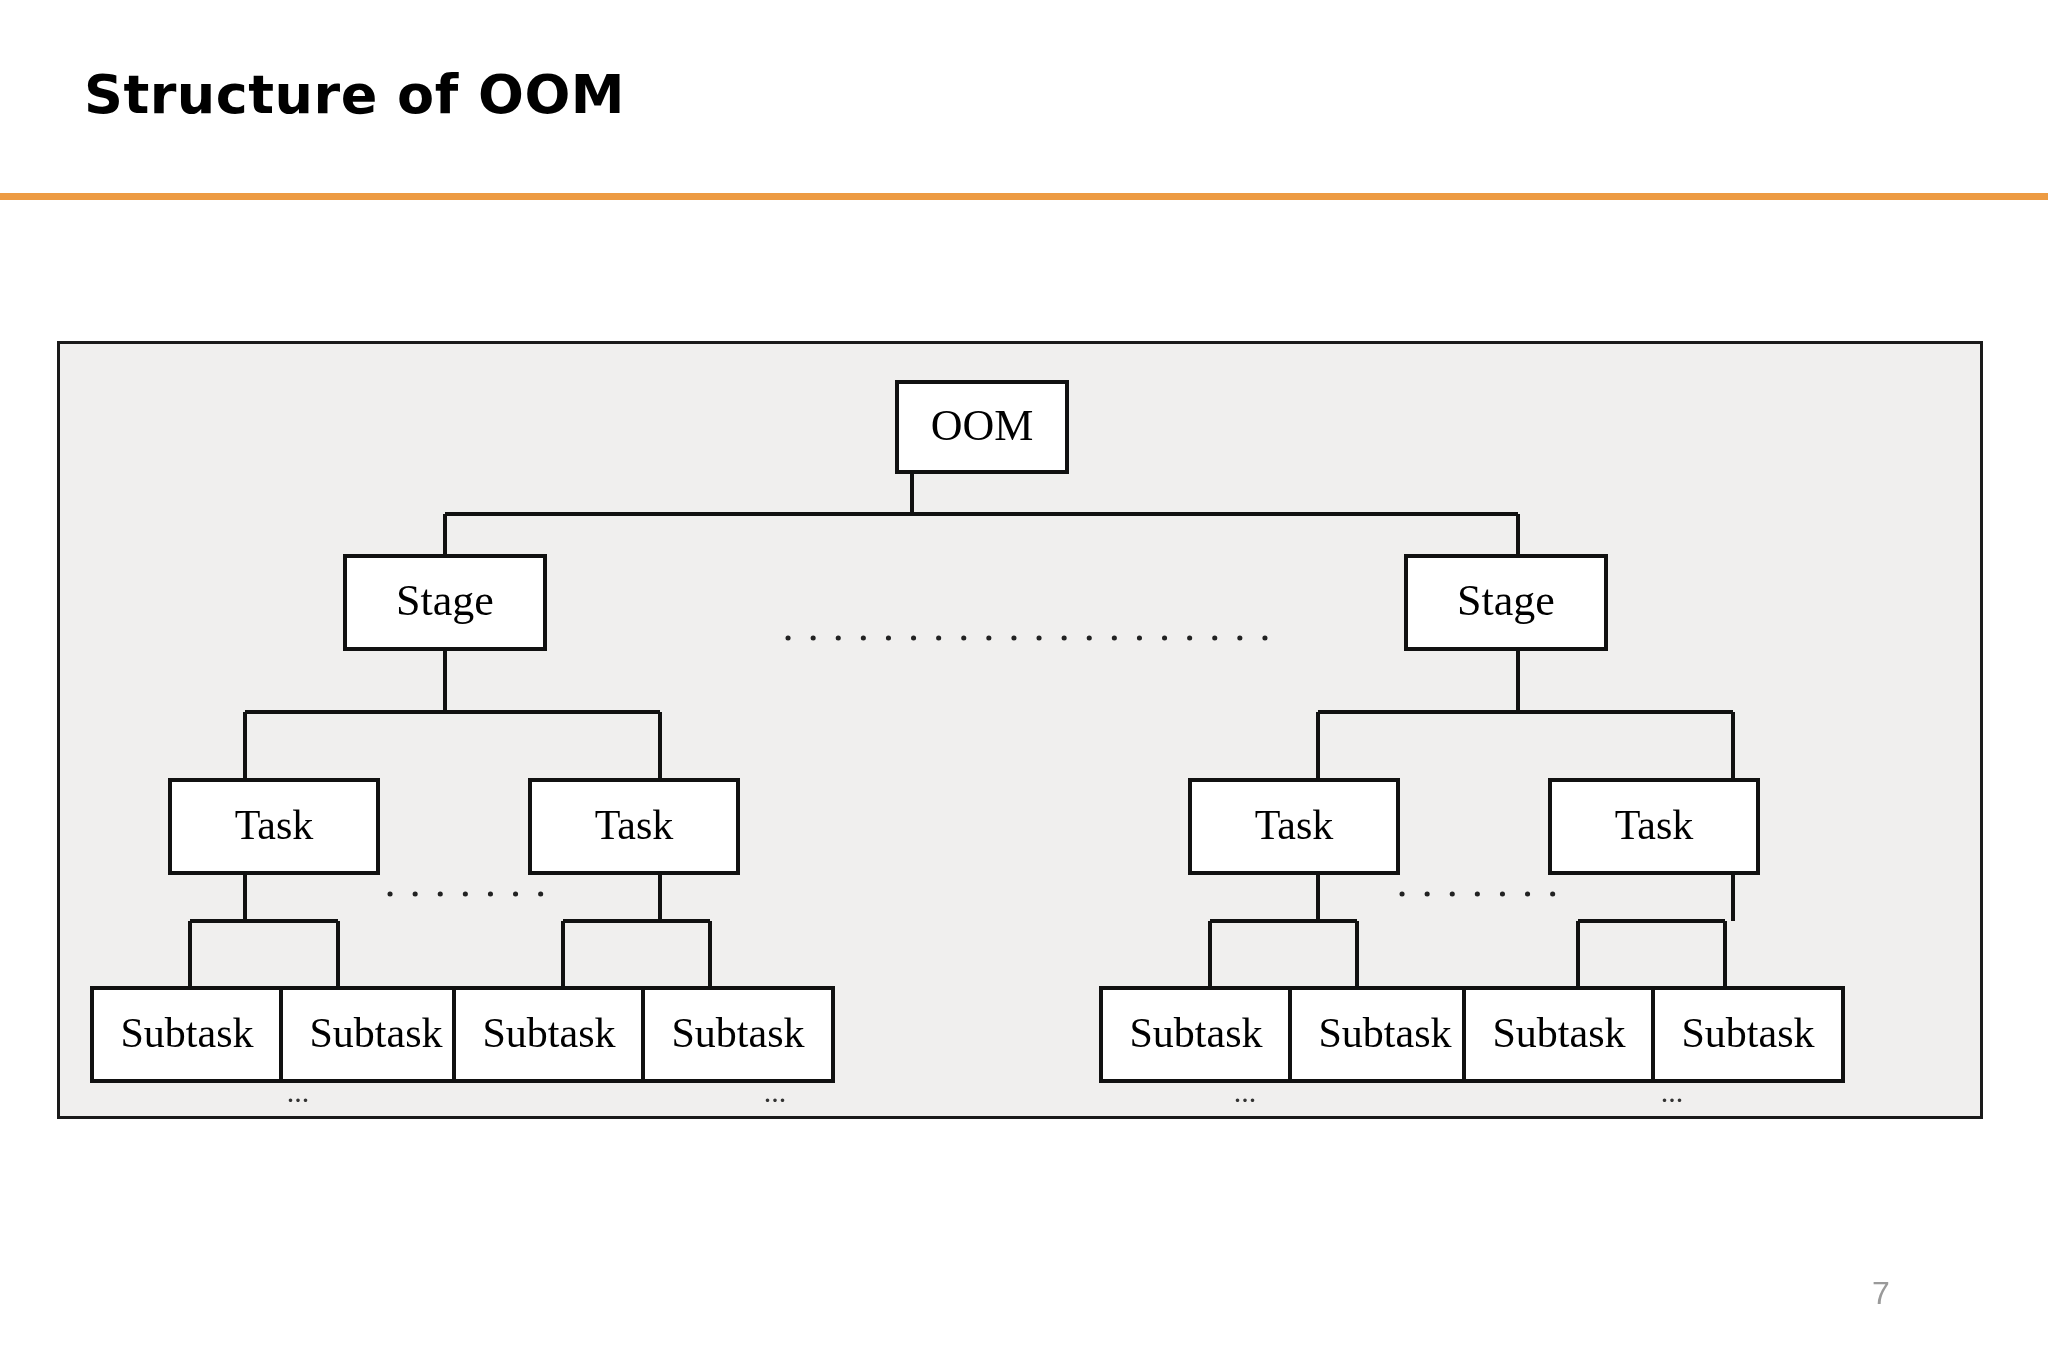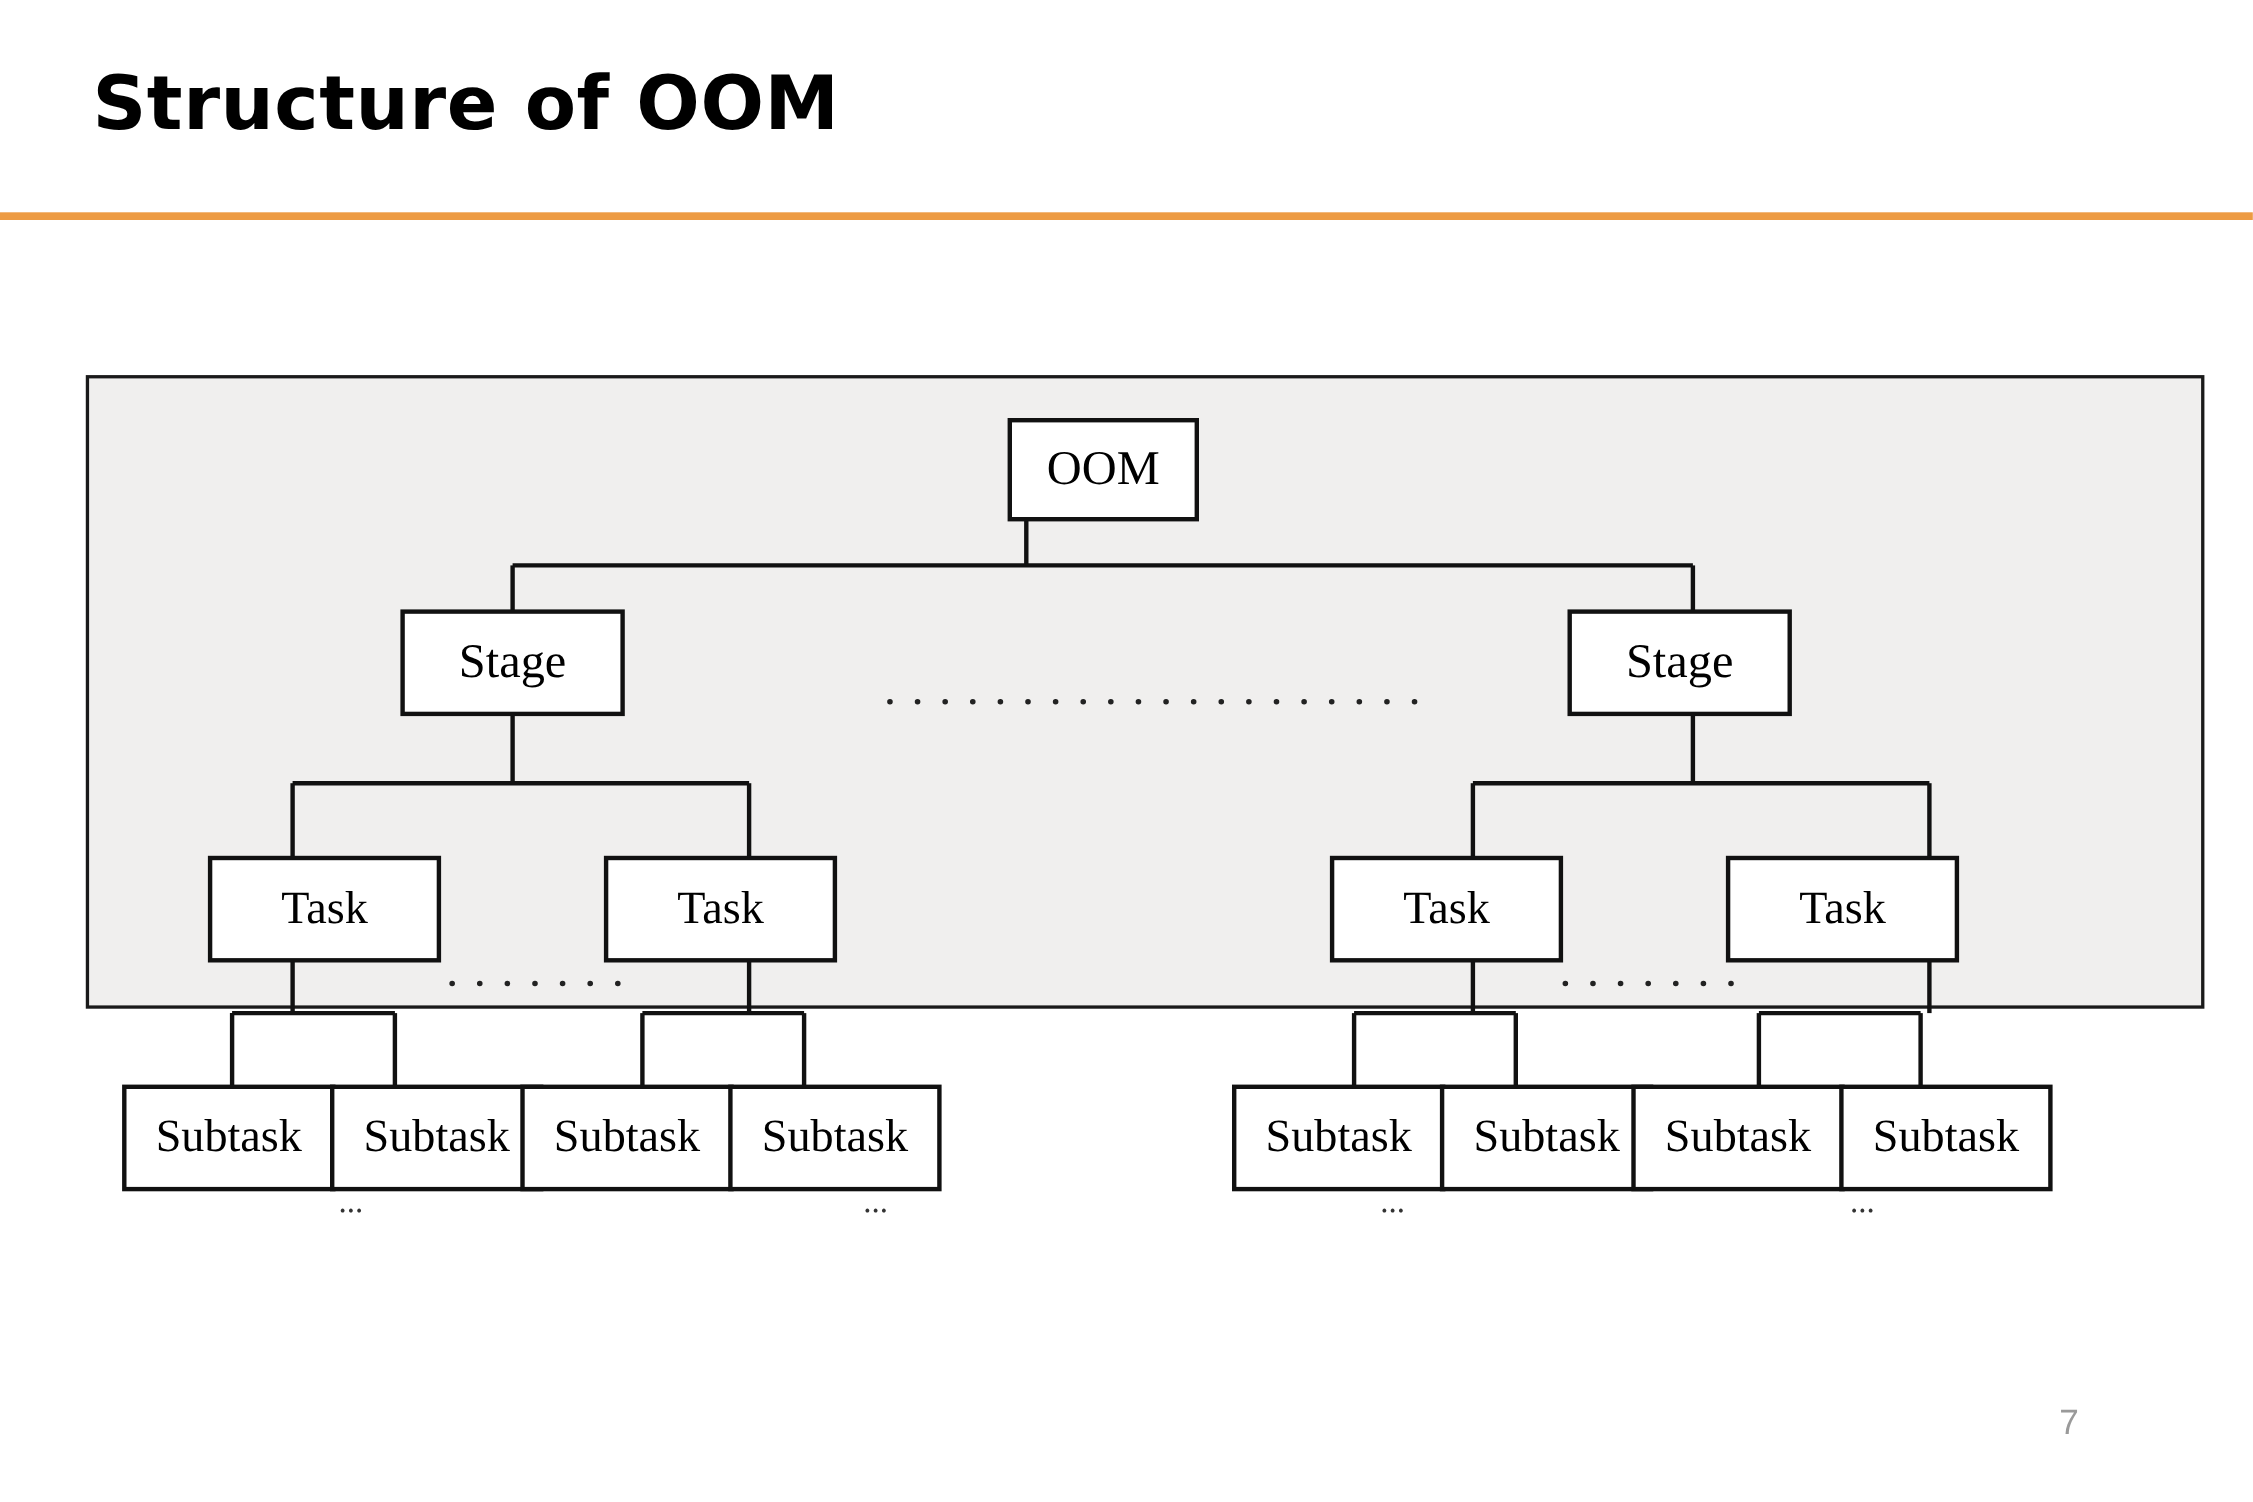--- a/index.html
+++ b/index.html
@@ -15,21 +15,21 @@
     font-family: "Liberation Sans", sans-serif;
   }
 
   
   #slide-title {
     position: absolute;
     left: 84px;
     top: 52px;
     font-family: "DejaVu Sans", sans-serif;
     font-weight: bold;
-    font-size: 68px;
+    font-size: 54px;
     line-height: 86px;
     letter-spacing: 0.5px;
     color: #000000;
     white-space: nowrap;
     text-align: right;
   }
 
   
   #title-rule {
     position: absolute;
@@ -39,25 +39,24 @@
     height: 7px;
     background: #ED9B43;
   }
 
   
   #diagram-panel {
     position: absolute;
     left: 57px;
     top: 341px;
     width: 1926px;
-    height: 576px;
+    height: 778px;
     background: #F0EFEE;
     border: 3px solid #1a1a1a;
     box-sizing: border-box;
-    margin-left: 21px;
   }
   #diagram-svg {
     position: absolute;
     left: 0;
     top: 0;
     width: 1926px;
     height: 778px;
     display: block;
   }
 

